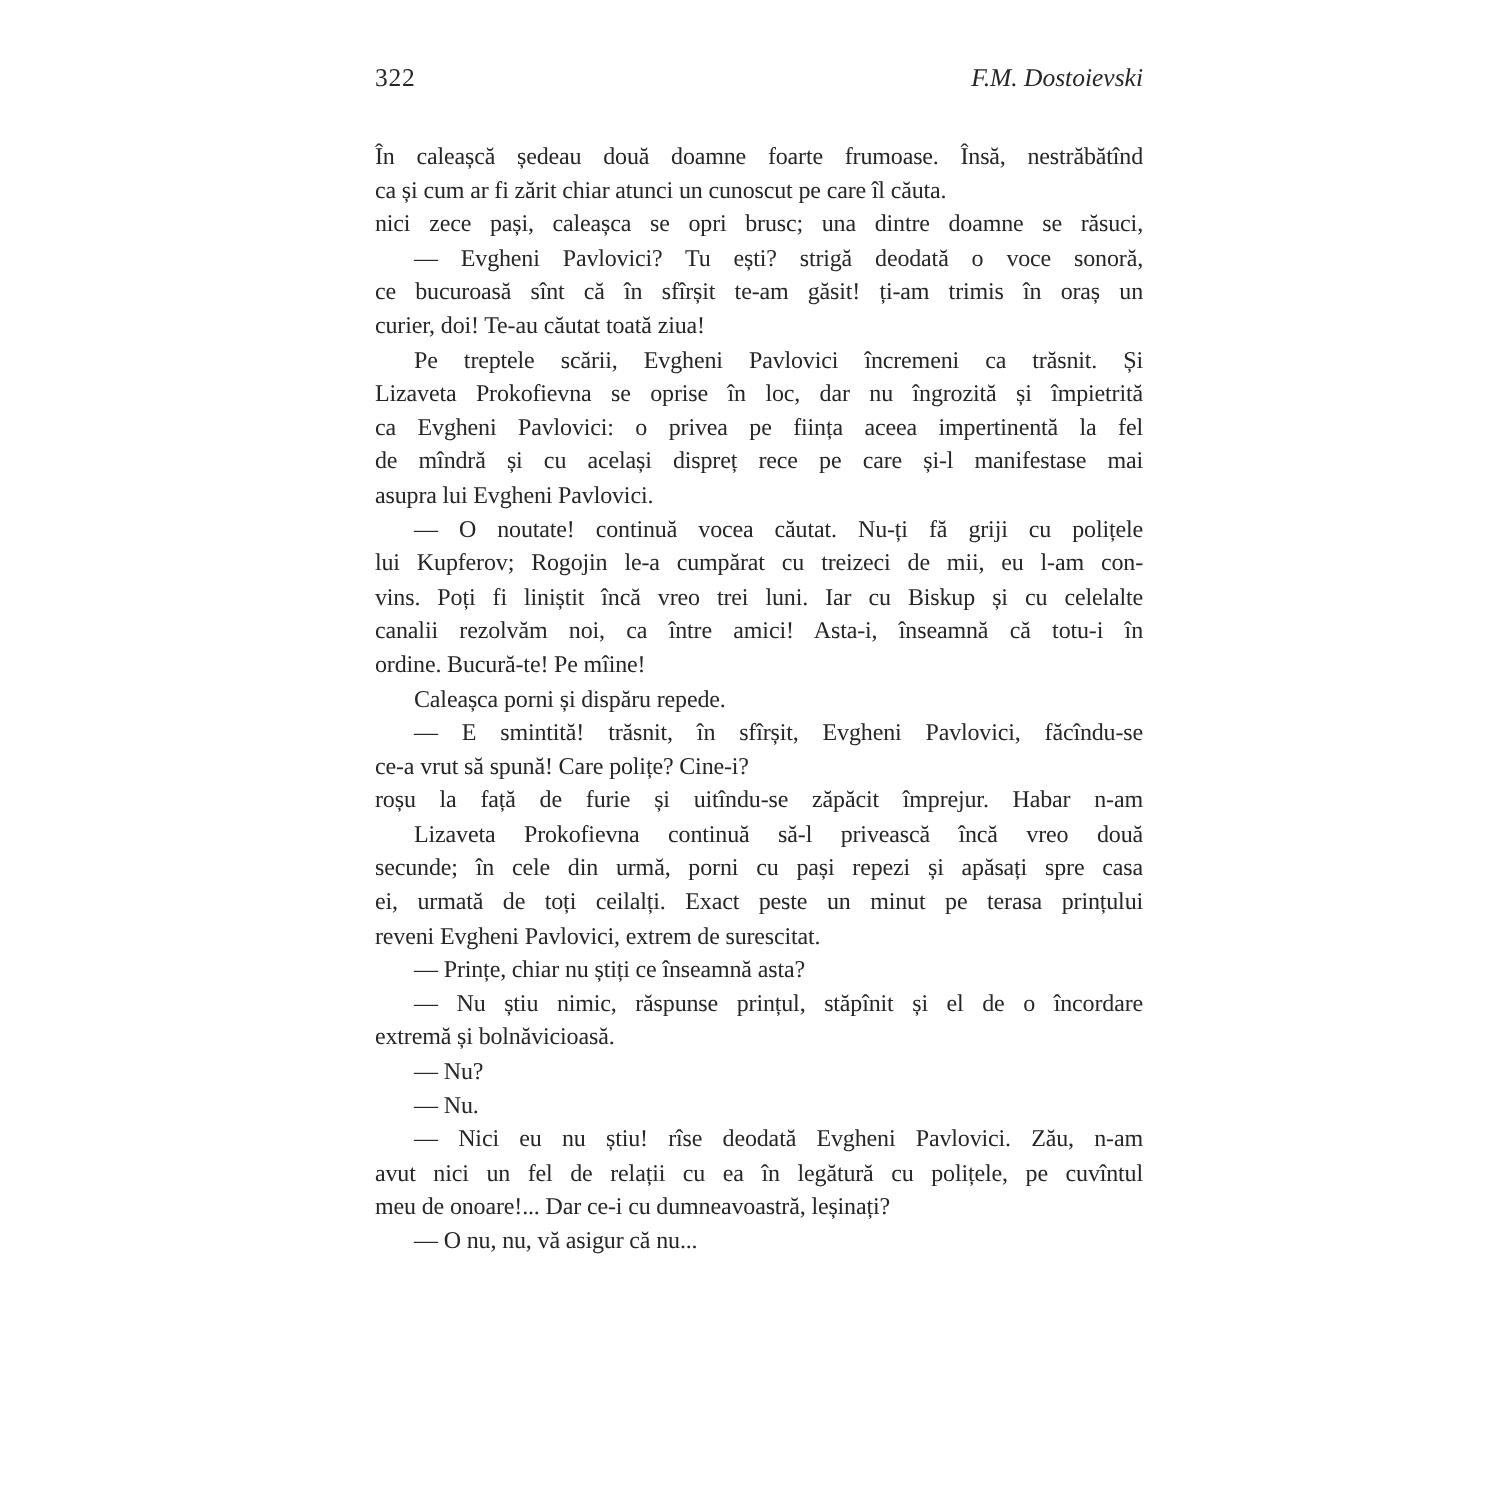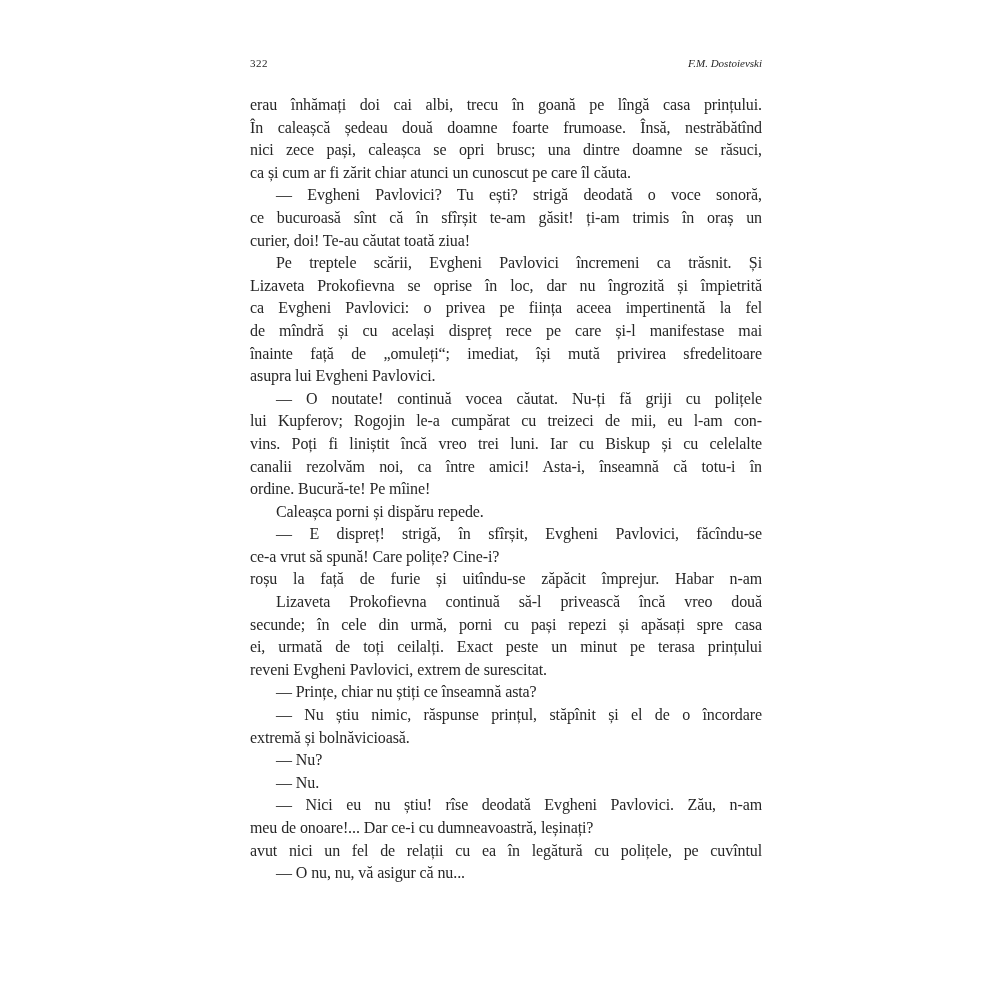--- a/index.html
+++ b/index.html
@@ -11,26 +11,26 @@
     position: relative;
     width: 1000px;
     height: 1000px;
     background: #ffffff;
     font-family: "Liberation Serif", "DejaVu Serif", serif;
     color: #262626;
     overflow: hidden;
   }
   #running-head {
     position: absolute;
-    top: 52px;
+    top: 40px;
     left: 250px;
     width: 512px;
     height: 23px;
     line-height: 23px;
-    font-size: 11px;
+    font-size: 17px;
     display: flex;
     justify-content: space-between;
     align-items: center;
   }
   #page-number {
     font-style: normal;
     letter-spacing: 0.5px;
   }
   #author-header {
     font-style: italic;
@@ -64,50 +64,48 @@
 </head>
 <body>
 
 <div id="page">
   <div id="running-head">
     <span id="page-number">322</span>
     <span id="author-header">F.M. Dostoievski</span>
   </div>
   <main id="page-body">
       <div class="paragraph">
-        <div class="line">erau înhămați doi cai albi, trecu în goană pe lîngă casa prințului.</div>
         <div class="line">În caleașcă ședeau două doamne foarte frumoase. Însă, nestrăbătînd</div>
+        <div class="line last">ca și cum ar fi zărit chiar atunci un cunoscut pe care îl căuta.</div>
         <div class="line">nici zece pași, caleașca se opri brusc; una dintre doamne se răsuci,</div>
-        <div class="line last">ca și cum ar fi zărit chiar atunci un cunoscut pe care îl căuta.</div>
       </div>
       <div class="paragraph">
         <div class="line indent">— Evgheni Pavlovici? Tu ești? strigă deodată o voce sonoră,</div>
         <div class="line">ce bucuroasă sînt că în sfîrșit te-am găsit! ți-am trimis în oraș un</div>
         <div class="line last">curier, doi! Te-au căutat toată ziua!</div>
       </div>
       <div class="paragraph">
         <div class="line indent">Pe treptele scării, Evgheni Pavlovici încremeni ca trăsnit. Și</div>
         <div class="line">Lizaveta Prokofievna se oprise în loc, dar nu îngrozită și împietrită</div>
         <div class="line">ca Evgheni Pavlovici: o privea pe ființa aceea impertinentă la fel</div>
         <div class="line">de mîndră și cu același dispreț rece pe care și-l manifestase mai</div>
-        <div class="line">înainte față de „omuleți“; imediat, își mută privirea sfredelitoare</div>
         <div class="line last">asupra lui Evgheni Pavlovici.</div>
       </div>
       <div class="paragraph">
         <div class="line indent">— O noutate! continuă vocea căutat. Nu-ți fă griji cu polițele</div>
         <div class="line">lui Kupferov; Rogojin le-a cumpărat cu treizeci de mii, eu l-am con-</div>
         <div class="line">vins. Poți fi liniștit încă vreo trei luni. Iar cu Biskup și cu celelalte</div>
         <div class="line">canalii rezolvăm noi, ca între amici! Asta-i, înseamnă că totu-i în</div>
         <div class="line last">ordine. Bucură-te! Pe mîine!</div>
       </div>
       <div class="paragraph">
         <div class="line last indent">Caleașca porni și dispăru repede.</div>
       </div>
       <div class="paragraph">
-        <div class="line indent">— E dispreț! strigă, în sfîrșit, Evgheni Pavlovici, făcîndu-se</div>
+        <div class="line indent">— E smintită! trăsnit, în sfîrșit, Evgheni Pavlovici, făcîndu-se</div>
         <div class="line last">ce-a vrut să spună! Care polițe? Cine-i?</div>
         <div class="line">roșu la față de furie și uitîndu-se zăpăcit împrejur. Habar n-am</div>
       </div>
       <div class="paragraph">
         <div class="line indent">Lizaveta Prokofievna continuă să-l privească încă vreo două</div>
         <div class="line">secunde; în cele din urmă, porni cu pași repezi și apăsați spre casa</div>
         <div class="line">ei, urmată de toți ceilalți. Exact peste un minut pe terasa prințului</div>
         <div class="line last">reveni Evgheni Pavlovici, extrem de surescitat.</div>
       </div>
       <div class="paragraph">
@@ -118,20 +116,20 @@
         <div class="line last">extremă și bolnăvicioasă.</div>
       </div>
       <div class="paragraph">
         <div class="line last indent">— Nu?</div>
       </div>
       <div class="paragraph">
         <div class="line last indent">— Nu.</div>
       </div>
       <div class="paragraph">
         <div class="line indent">— Nici eu nu știu! rîse deodată Evgheni Pavlovici. Zău, n-am</div>
+        <div class="line">avut nici un fel de relații cu ea în legătură cu polițele, pe cuvîntul</div>
         <div class="line last">meu de onoare!... Dar ce-i cu dumneavoastră, leșinați?</div>
-        <div class="line">avut nici un fel de relații cu ea în legătură cu polițele, pe cuvîntul</div>
       </div>
       <div class="paragraph">
         <div class="line last indent">— O nu, nu, vă asigur că nu...</div>
       </div>
     </main>
 </div>
 
 </body></html>

